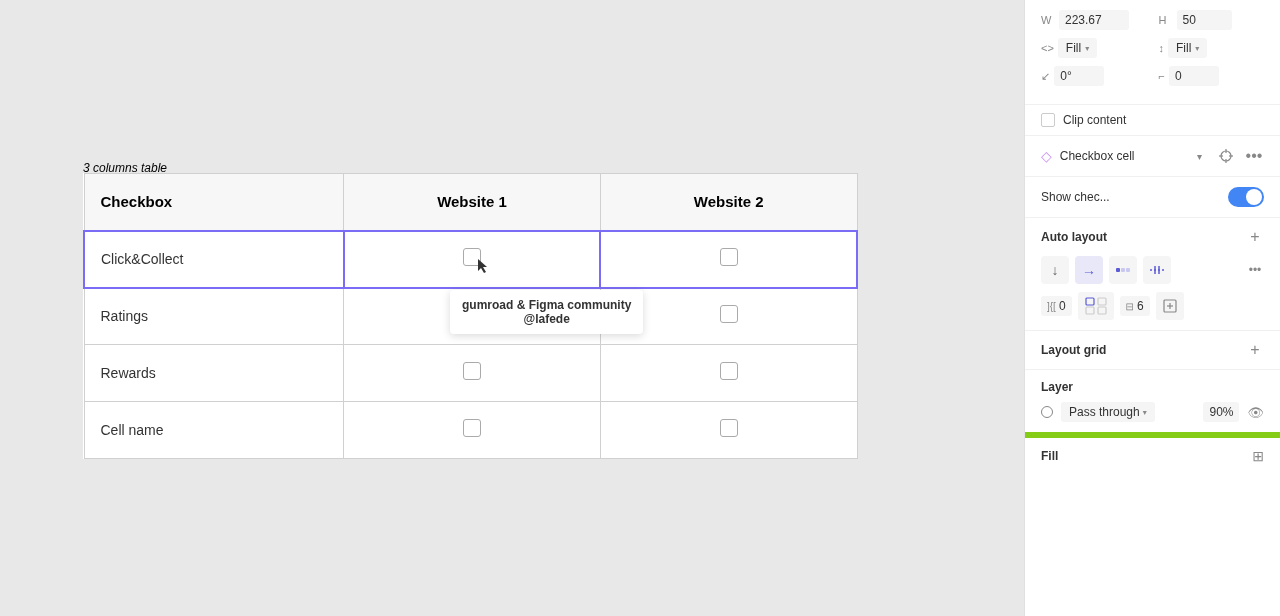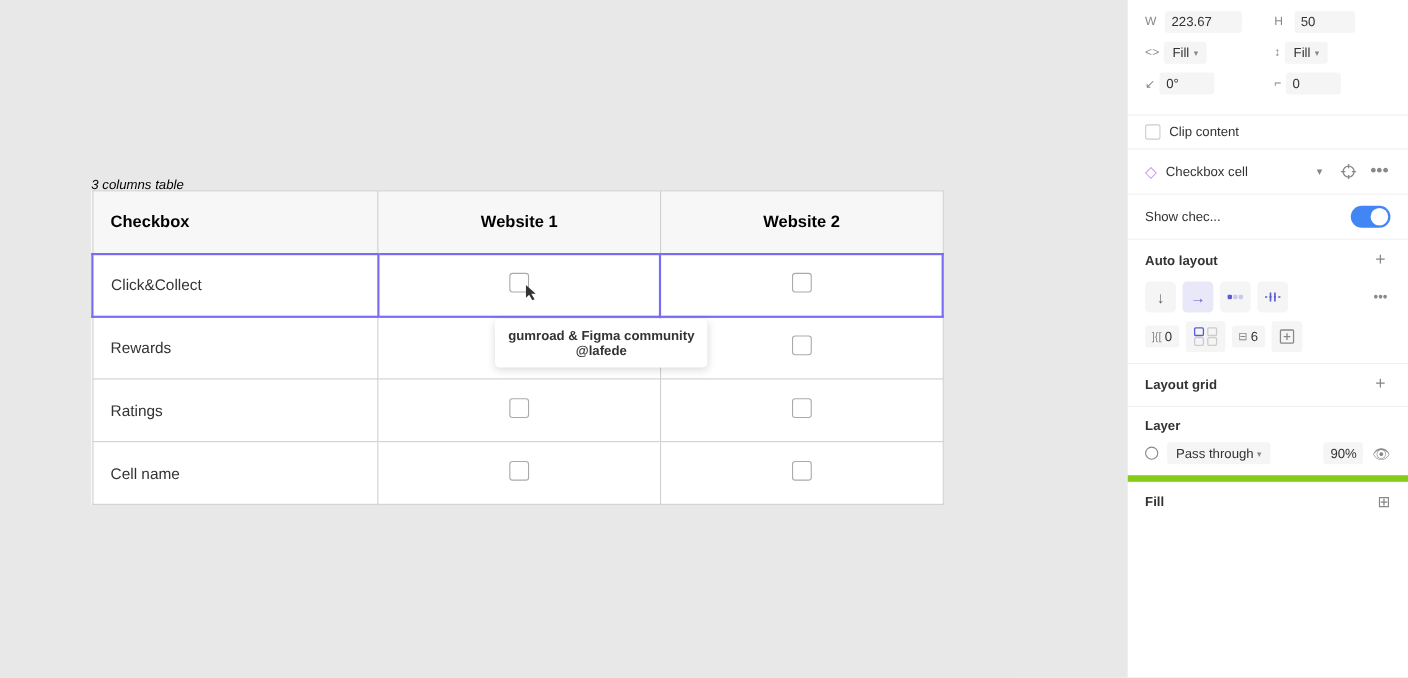--- a/index.html
+++ b/index.html
@@ -464,31 +464,31 @@
               <polygon points="0,0 0,12 3,9 6,14 8,13 5,8 9,8" fill="#333"></polygon>
             </svg>
           </span>
         </td>
         <td class="checkbox-cell">
           <span class="checkbox-icon"></span>
         </td>
       </tr>
 
       <tr>
-        <td>Rewards</td>
+        <td>Ratings</td>
         <td class="checkbox-cell">
           <span class="checkbox-icon"></span>
         </td>
         <td class="checkbox-cell">
           <span class="checkbox-icon"></span>
         </td>
       </tr>
 
       <tr>
-        <td>Ratings</td>
+        <td>Rewards</td>
         <td class="checkbox-cell">
           <span class="checkbox-icon"></span>
         </td>
         <td class="checkbox-cell">
           <span class="checkbox-icon"></span>
         </td>
       </tr>
 
       <tr>
         <td>Cell name</td>

